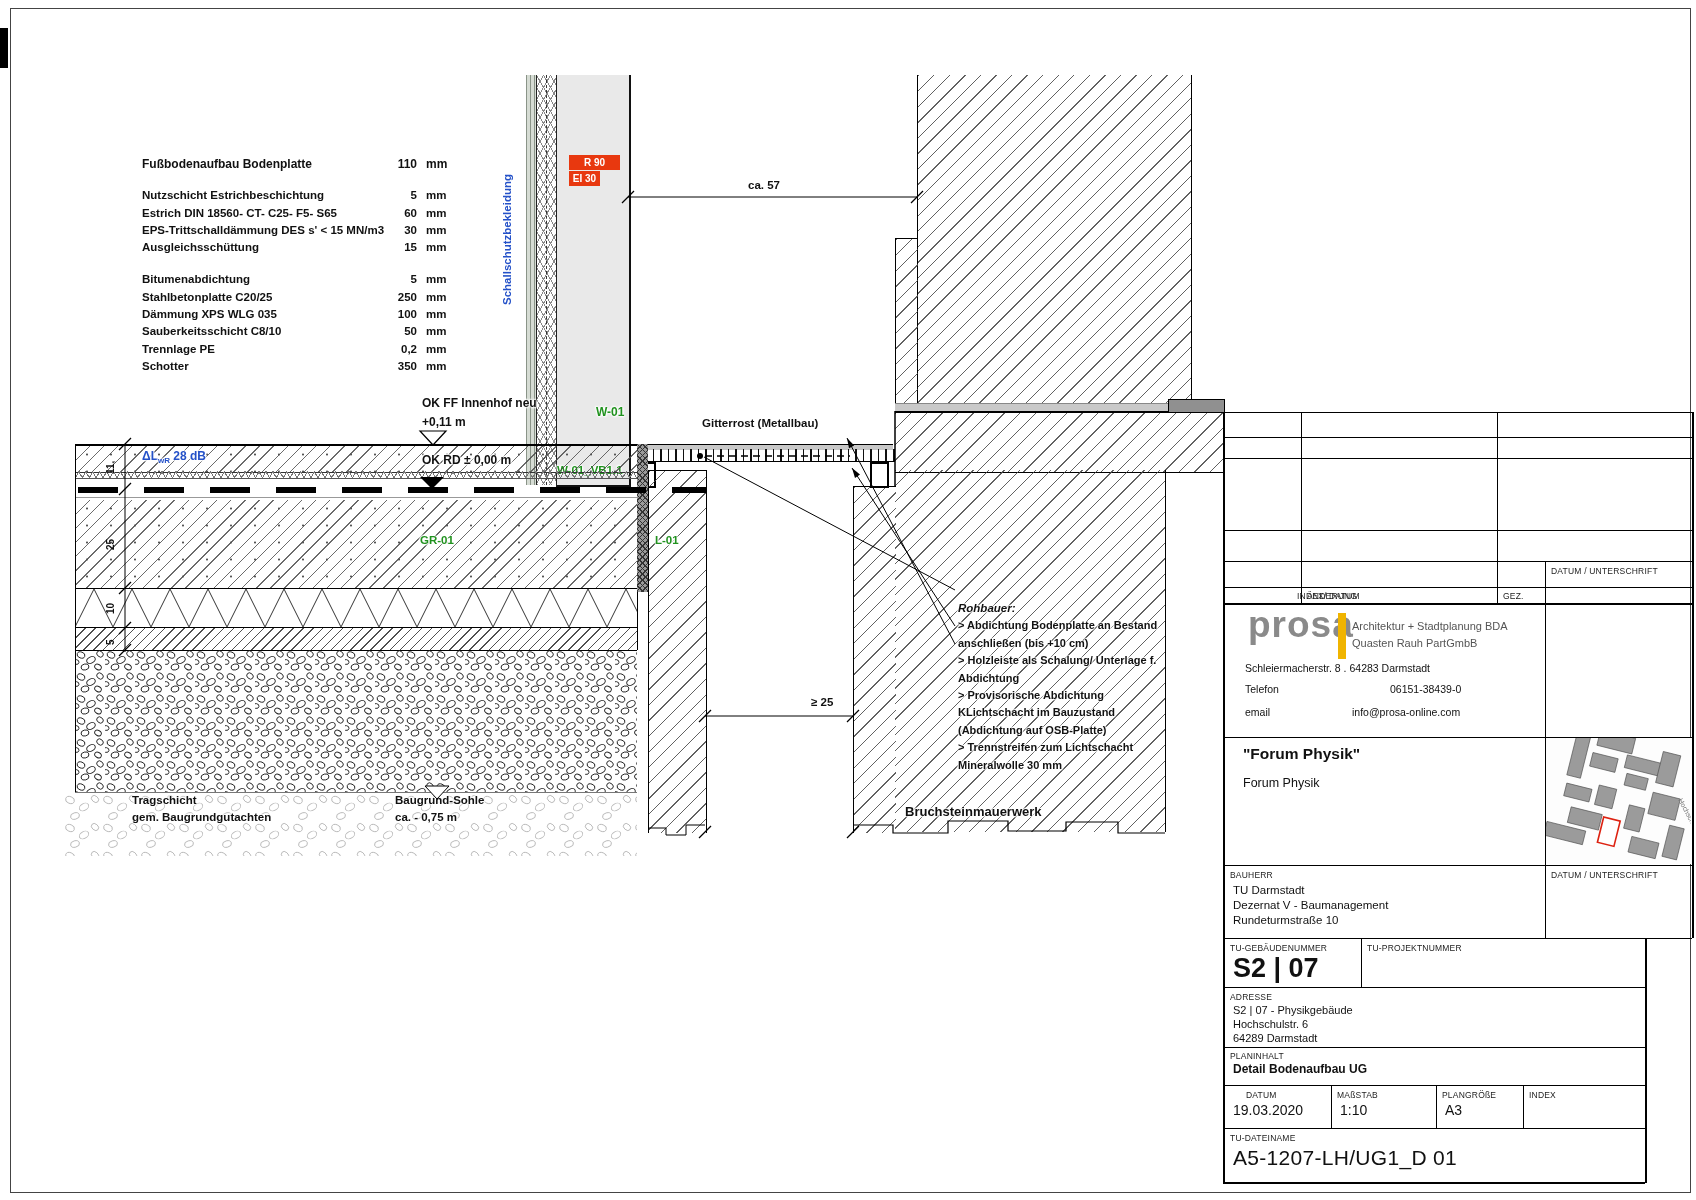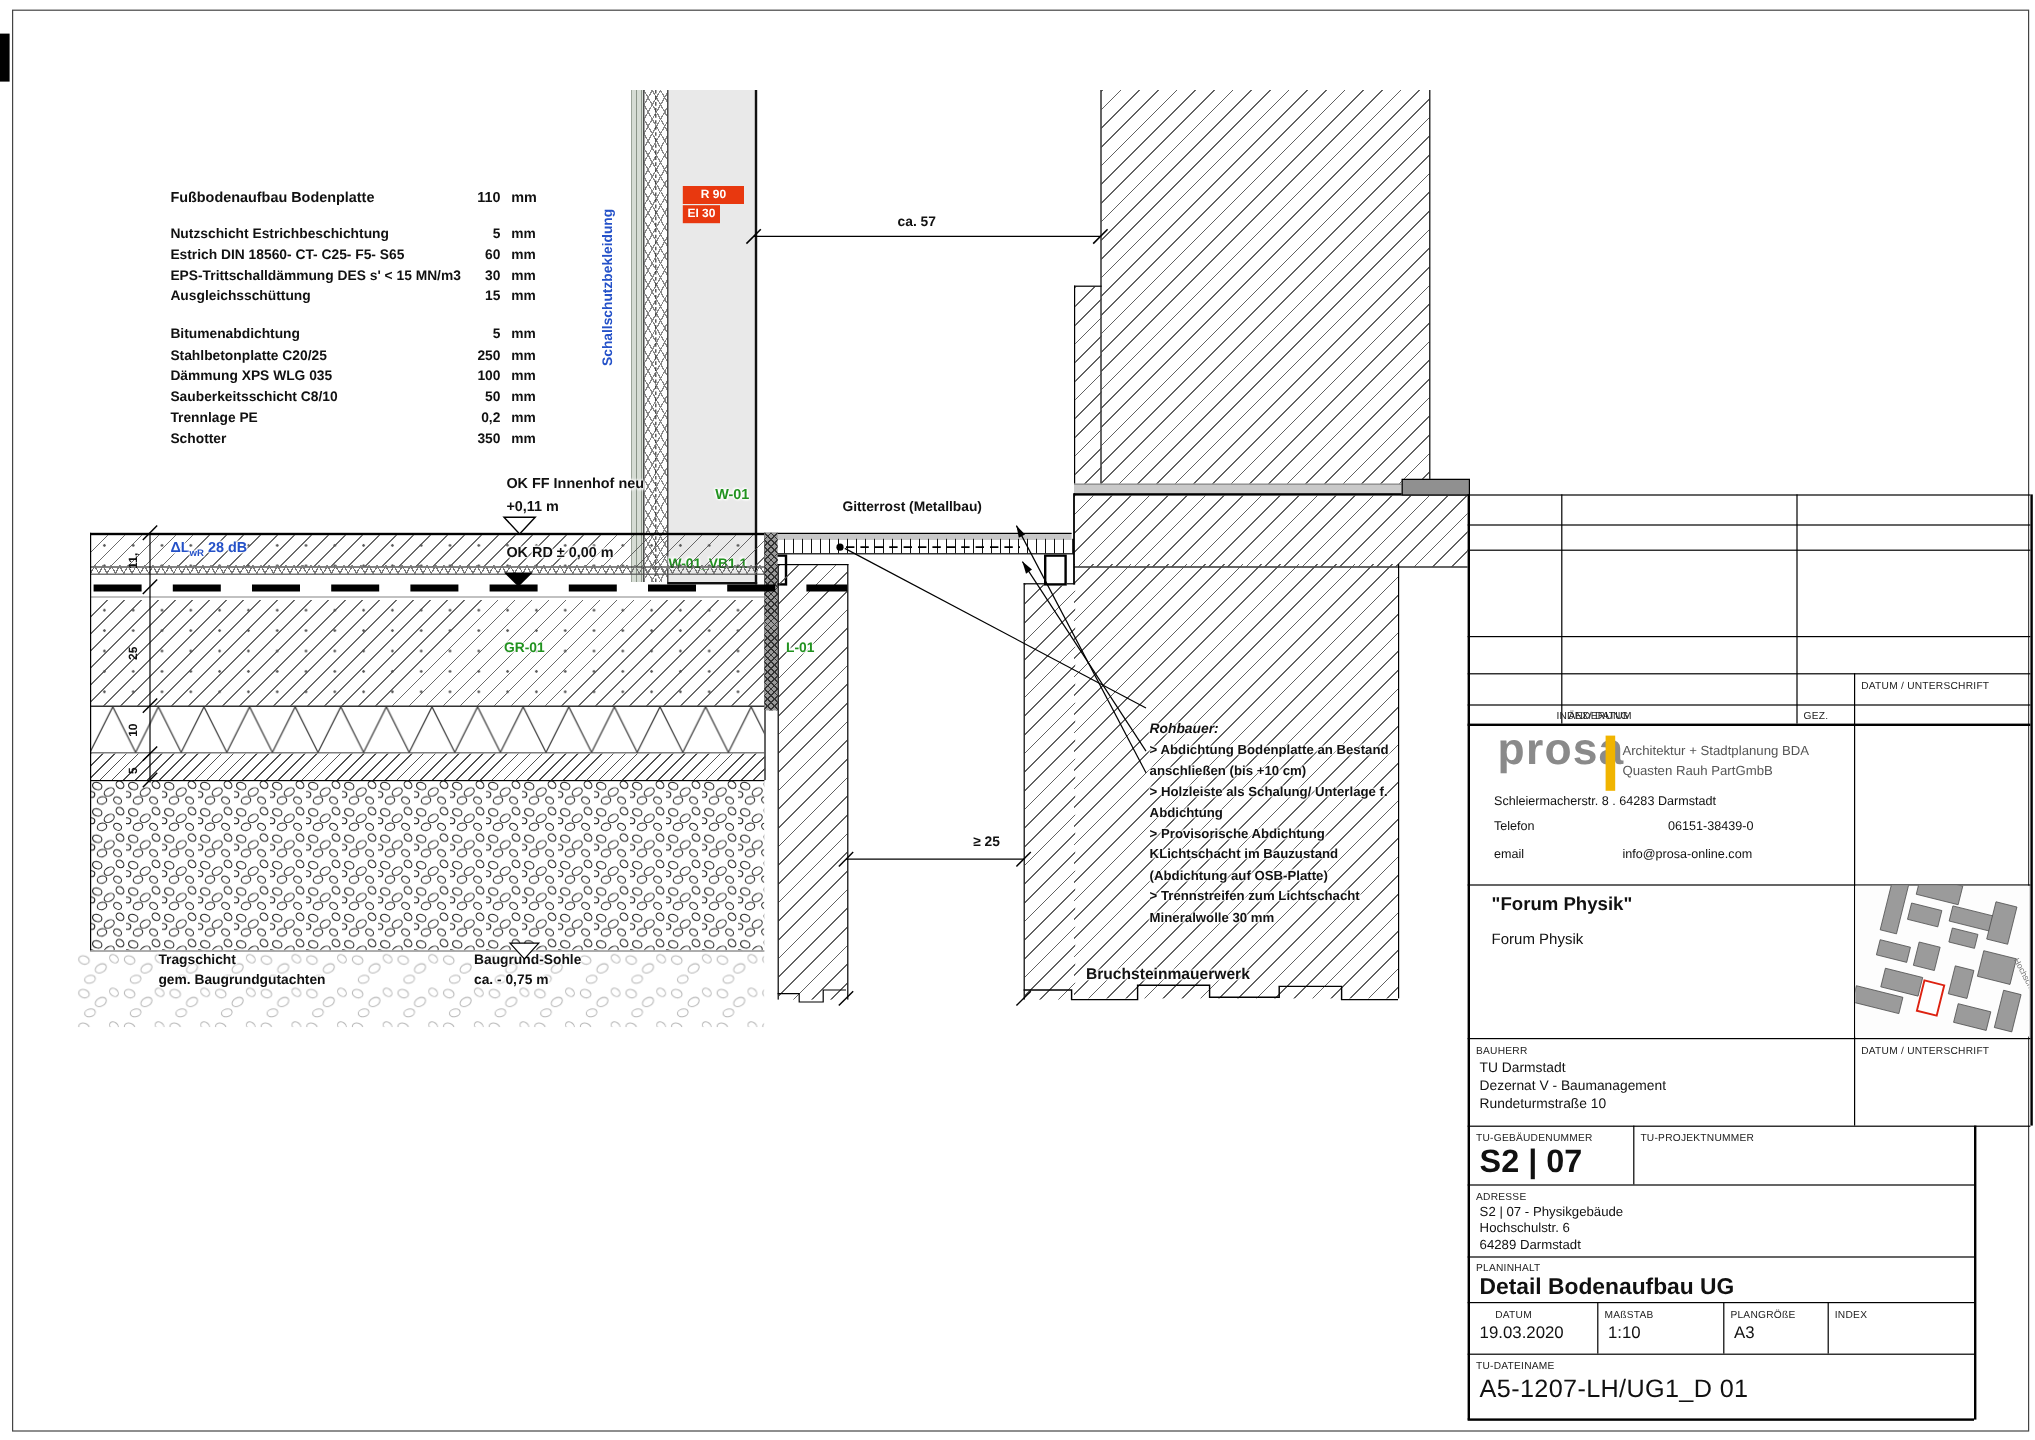--- a/index.html
+++ b/index.html
@@ -341,21 +341,21 @@
     <div class="abs" style="left:1233px;top:953px;font-size:27px;font-weight:600;">S2 | 07</div>
     <div class="tlab" style="left:1367px;top:943px;">TU-PROJEKTNUMMER</div>
     <div class="tval" style="left:1367px;top:958px;"></div>
 
     <div class="tlab" style="left:1230px;top:992px;">ADRESSE</div>
     <div class="tval" style="left:1233px;top:1004px;font-size:11px;">S2 | 07 - Physikgebäude</div>
     <div class="tval" style="left:1233px;top:1018px;font-size:11px;">Hochschulstr. 6</div>
     <div class="tval" style="left:1233px;top:1032px;font-size:11px;">64289 Darmstadt</div>
 
     <div class="tlab" style="left:1230px;top:1051px;">PLANINHALT</div>
-    <div class="abs" style="left:1233px;top:1062px;font-size:19px;font-weight:700;">Detail Bodenaufbau UG</div>
+    <div class="abs" style="left:1233px;top:1062px;font-size:12px;font-weight:700;">Detail Bodenaufbau UG</div>
 
     <div class="tlab" style="left:1230px;top:1090px;padding-left:16px;">DATUM</div>
     <div class="abs" style="left:1233px;top:1102px;font-size:14px;">19.03.2020</div>
     <div class="tlab" style="left:1337px;top:1090px;">MAßSTAB</div>
     <div class="abs" style="left:1340px;top:1102px;font-size:14px;">1:10</div>
     <div class="tlab" style="left:1442px;top:1090px;">PLANGRÖßE</div>
     <div class="abs" style="left:1445px;top:1102px;font-size:14px;">A3</div>
     <div class="tlab" style="left:1529px;top:1090px;">INDEX</div>
     <div class="tval" style="left:1532px;top:1102px;"></div>
 

